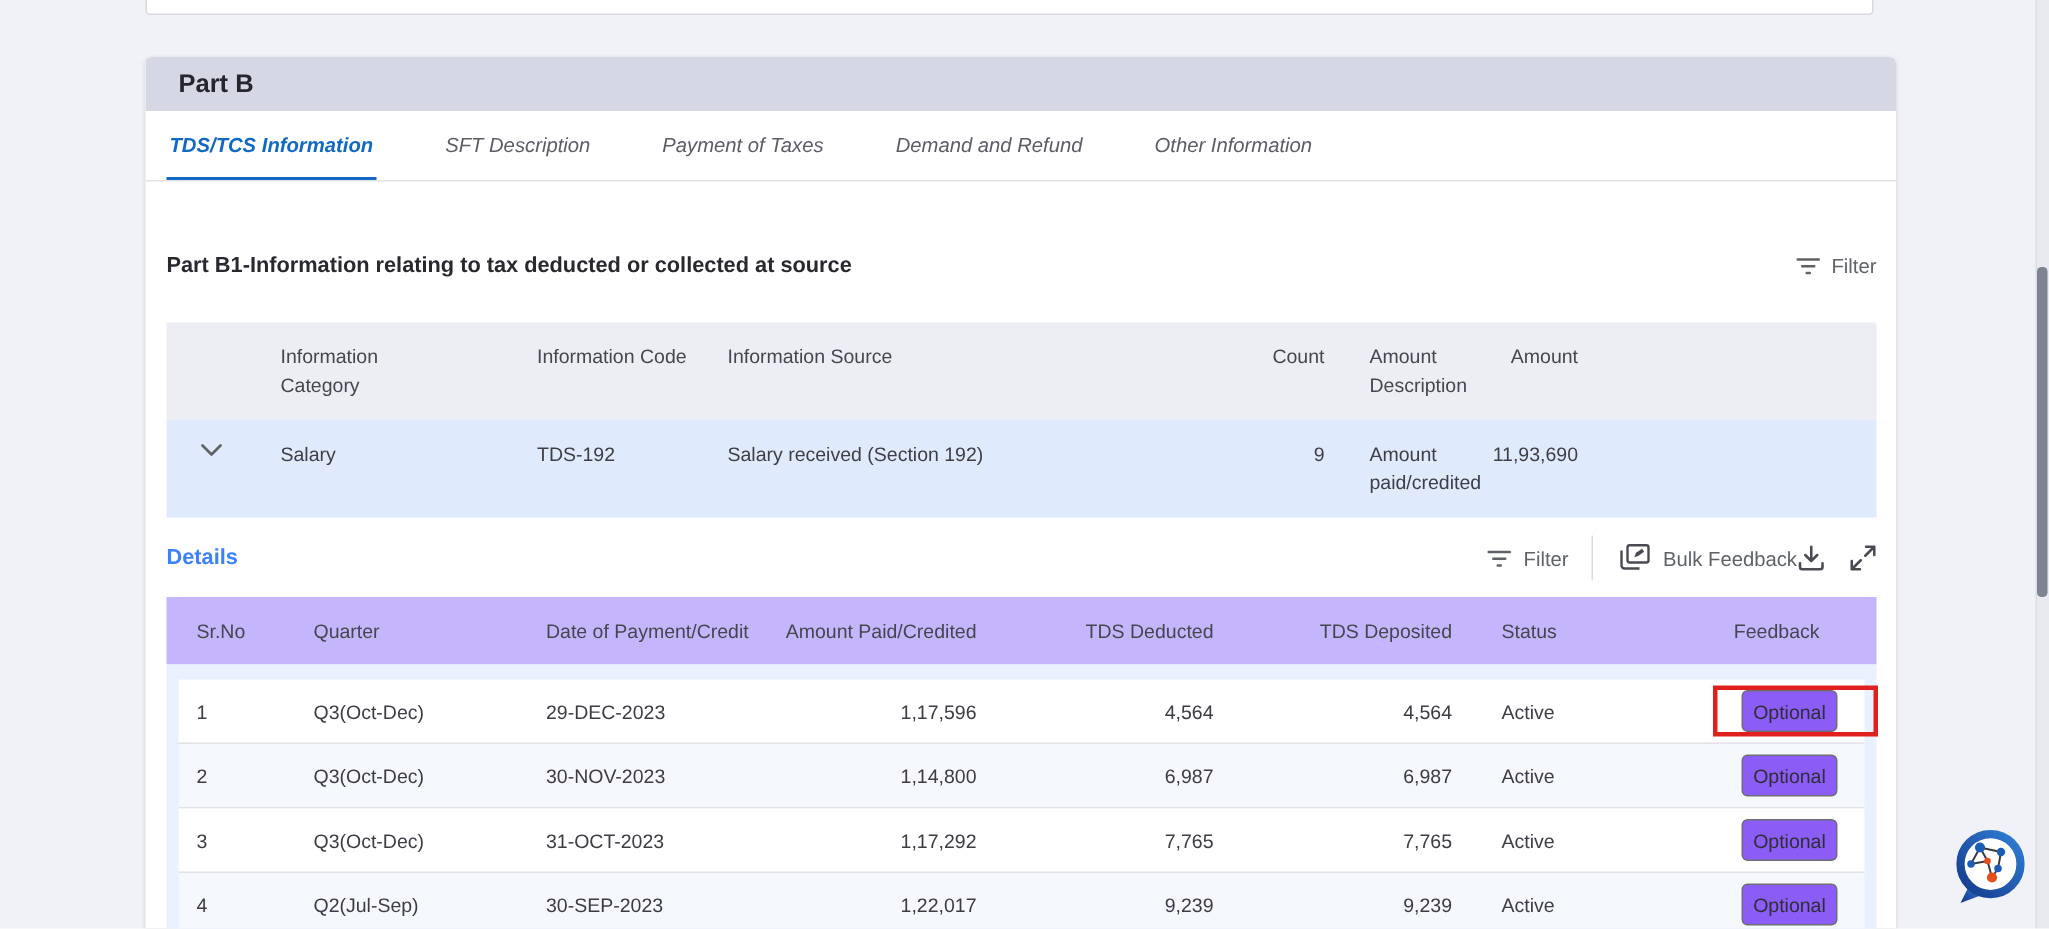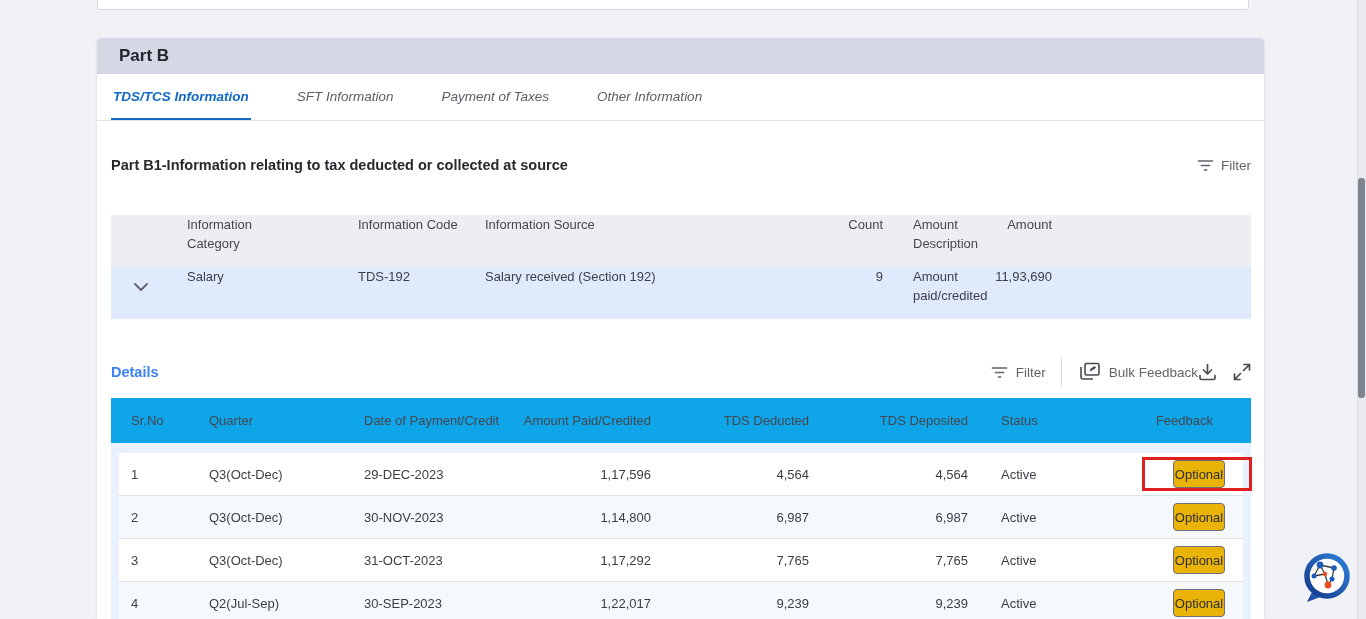--- a/index.html
+++ b/index.html
@@ -32,33 +32,33 @@
     display:flex;align-items:stretch;padding-left:14px;
   }
   .tab{
     display:flex;align-items:center;margin-right:44px;padding:0 2px;
     font-size:13.5px;color:#5c5c66;cursor:pointer;
     border-bottom:2px solid transparent;white-space:nowrap;font-style:italic;
   }
   .tab.active{color:#1169c4;border-bottom-color:#1169c4;font-weight:bold;}
 
   .b1-row{
-    position:absolute;top:108px;left:14px;right:13px;height:38px;
+    position:absolute;top:120px;left:14px;right:13px;height:38px;
     display:flex;align-items:center;justify-content:space-between;
   }
   .b1-title{font-size:14.5px;font-weight:bold;color:#28282e;}
   .filter-btn{display:flex;align-items:center;gap:7px;color:#5f6368;font-size:13.5px;cursor:pointer;}
 
   
   .summary{position:absolute;top:177px;left:14px;width:1140px;}
   .sum-grid{display:grid;grid-template-columns:76px 171px 127px 213px 185px 42px 150px 176px;}
   .sum-head{background:#ededf4;}
   .sum-row{background:#dfeafc;}
   .sum-cell{
-    padding-bottom:14px;font-size:13px;line-height:19px;color:#3e3e46;
+    padding-top:13px;padding-bottom:14px;font-size:13px;line-height:19px;color:#3e3e46;
   }
   .sum-head .sum-cell{color:#46464e;}
   .chev-cell{padding-left:23px;padding-top:16px;cursor:pointer;}
   .ta-r{text-align:right;}
   .pad-amt{padding-right:23px;}
   .pad-adesc{padding-left:30px;padding-right:30px;}
   .hd-cat{padding-right:60px;}
   .hd-desc{padding-right:95px;}
   .cell-src{padding-right:55px;}
 
@@ -70,35 +70,35 @@
   .details-title{font-size:14.5px;font-weight:bold;color:#3b82f6;}
   .toolbar{display:flex;align-items:center;color:#5f6368;font-size:13.5px;}
   .tool-item{display:flex;align-items:center;gap:8px;cursor:pointer;}
   .tool-divider{width:1px;height:30px;background:#dcdce0;margin:0 17px 0 15px;}
   .icon-btn{display:flex;align-items:center;cursor:pointer;}
   .mr18{}
   .mr16{margin-right:16px;}
 
   .dtable{position:absolute;top:360px;left:14px;width:1140px;bottom:0;}
   .d-grid{display:grid;grid-template-columns:78px 155px 147px 152px 158px 159px 141px 1fr;}
-  .d-head{height:45px;background:#0ea5e9;}
+  .d-head{height:45px;background:#c4b5fd;}
   .d-head-inner{margin:0 8px;}
   .d-head-inner .d-hcell{line-height:45px;font-size:13px;color:#46464e;white-space:nowrap;}
   .d-body{background:#e8f1fd;padding:10px 8px 30px;}
   .d-row{
     background:#fff;border-bottom:1px solid #e2e2e6;height:42px;
     align-items:center;font-size:13px;color:#3c3c44;
   }
   .d-row.alt{background:#f5f9fe;}
   .pl12{padding-left:12px;}
   .pl33{padding-left:33px;}
   .fb-cell{display:flex;justify-content:flex-end;align-items:center;padding-right:18px;position:relative;}
   .fb-head{text-align:right;padding-right:30px;}
   .opt-btn{
-    width:52px;height:28px;border:1px solid #6e6e74;border-radius:4px;background:#eab308;
+    width:64px;height:28px;border:1px solid #6e6e74;border-radius:4px;background:#8b5cf6;
     font-size:13px;color:#2e2e34;font-family:inherit;cursor:pointer;display:flex;
     align-items:center;justify-content:center;box-sizing:border-box;
   }
   .red-box{
     position:absolute;right:-9px;top:50%;transform:translateY(-50%);
     width:104px;height:28px;border:3px solid #e11f1f;pointer-events:none;
   }
 
   
   .chat-logo{position:absolute;left:1300px;top:550px;width:54px;height:54px;cursor:pointer;}
@@ -118,24 +118,27 @@
 
   <div class="partb-header">
     <span>Part B</span>
   </div>
 
   <div class="tabs">
     <div class="tab active">
       <span>TDS/TCS Information</span>
     </div>
     <div class="tab">
-      <span>SFT Information</span>
+      <span>SFT Description</span>
     </div>
     <div class="tab">
       <span>Payment of Taxes</span>
+    </div>
+    <div class="tab">
+      <span>Demand and Refund</span>
     </div>
     <div class="tab">
       <span>Other Information</span>
     </div>
   </div>
 
   <div class="b1-row">
     <div class="b1-title">Part B1-Information relating to tax deducted or collected at source</div>
     <div class="filter-btn">
       <span>

